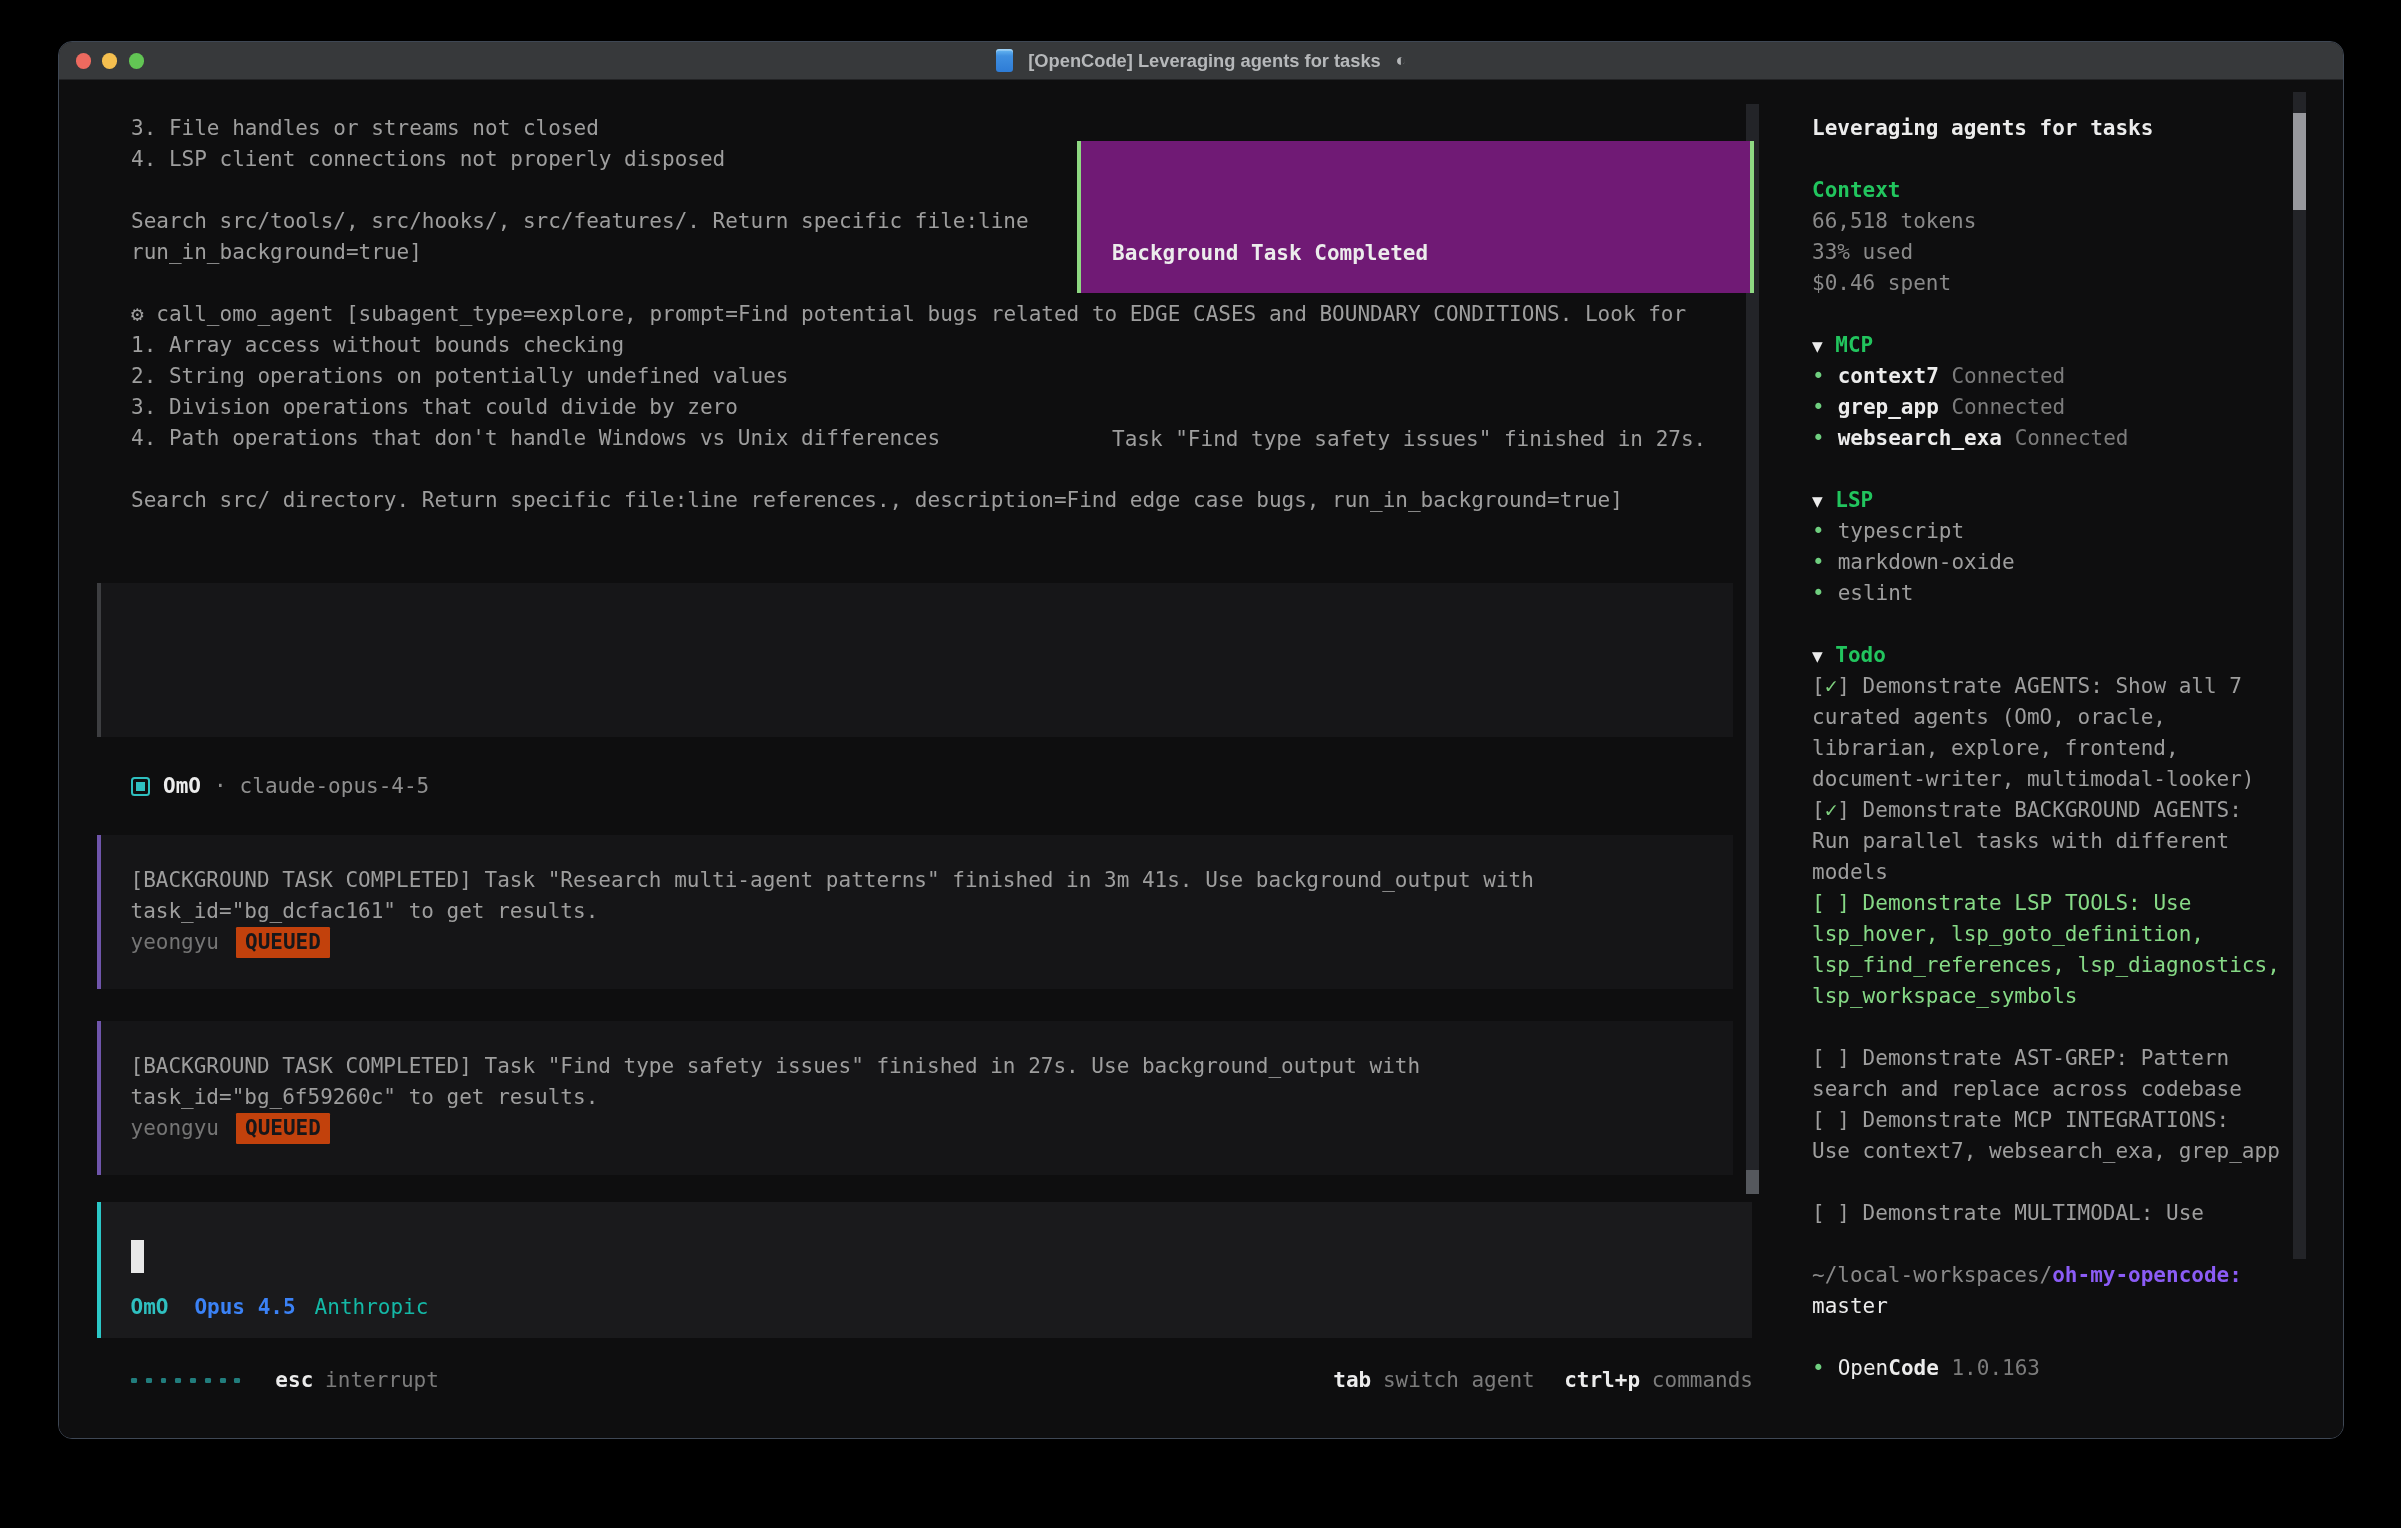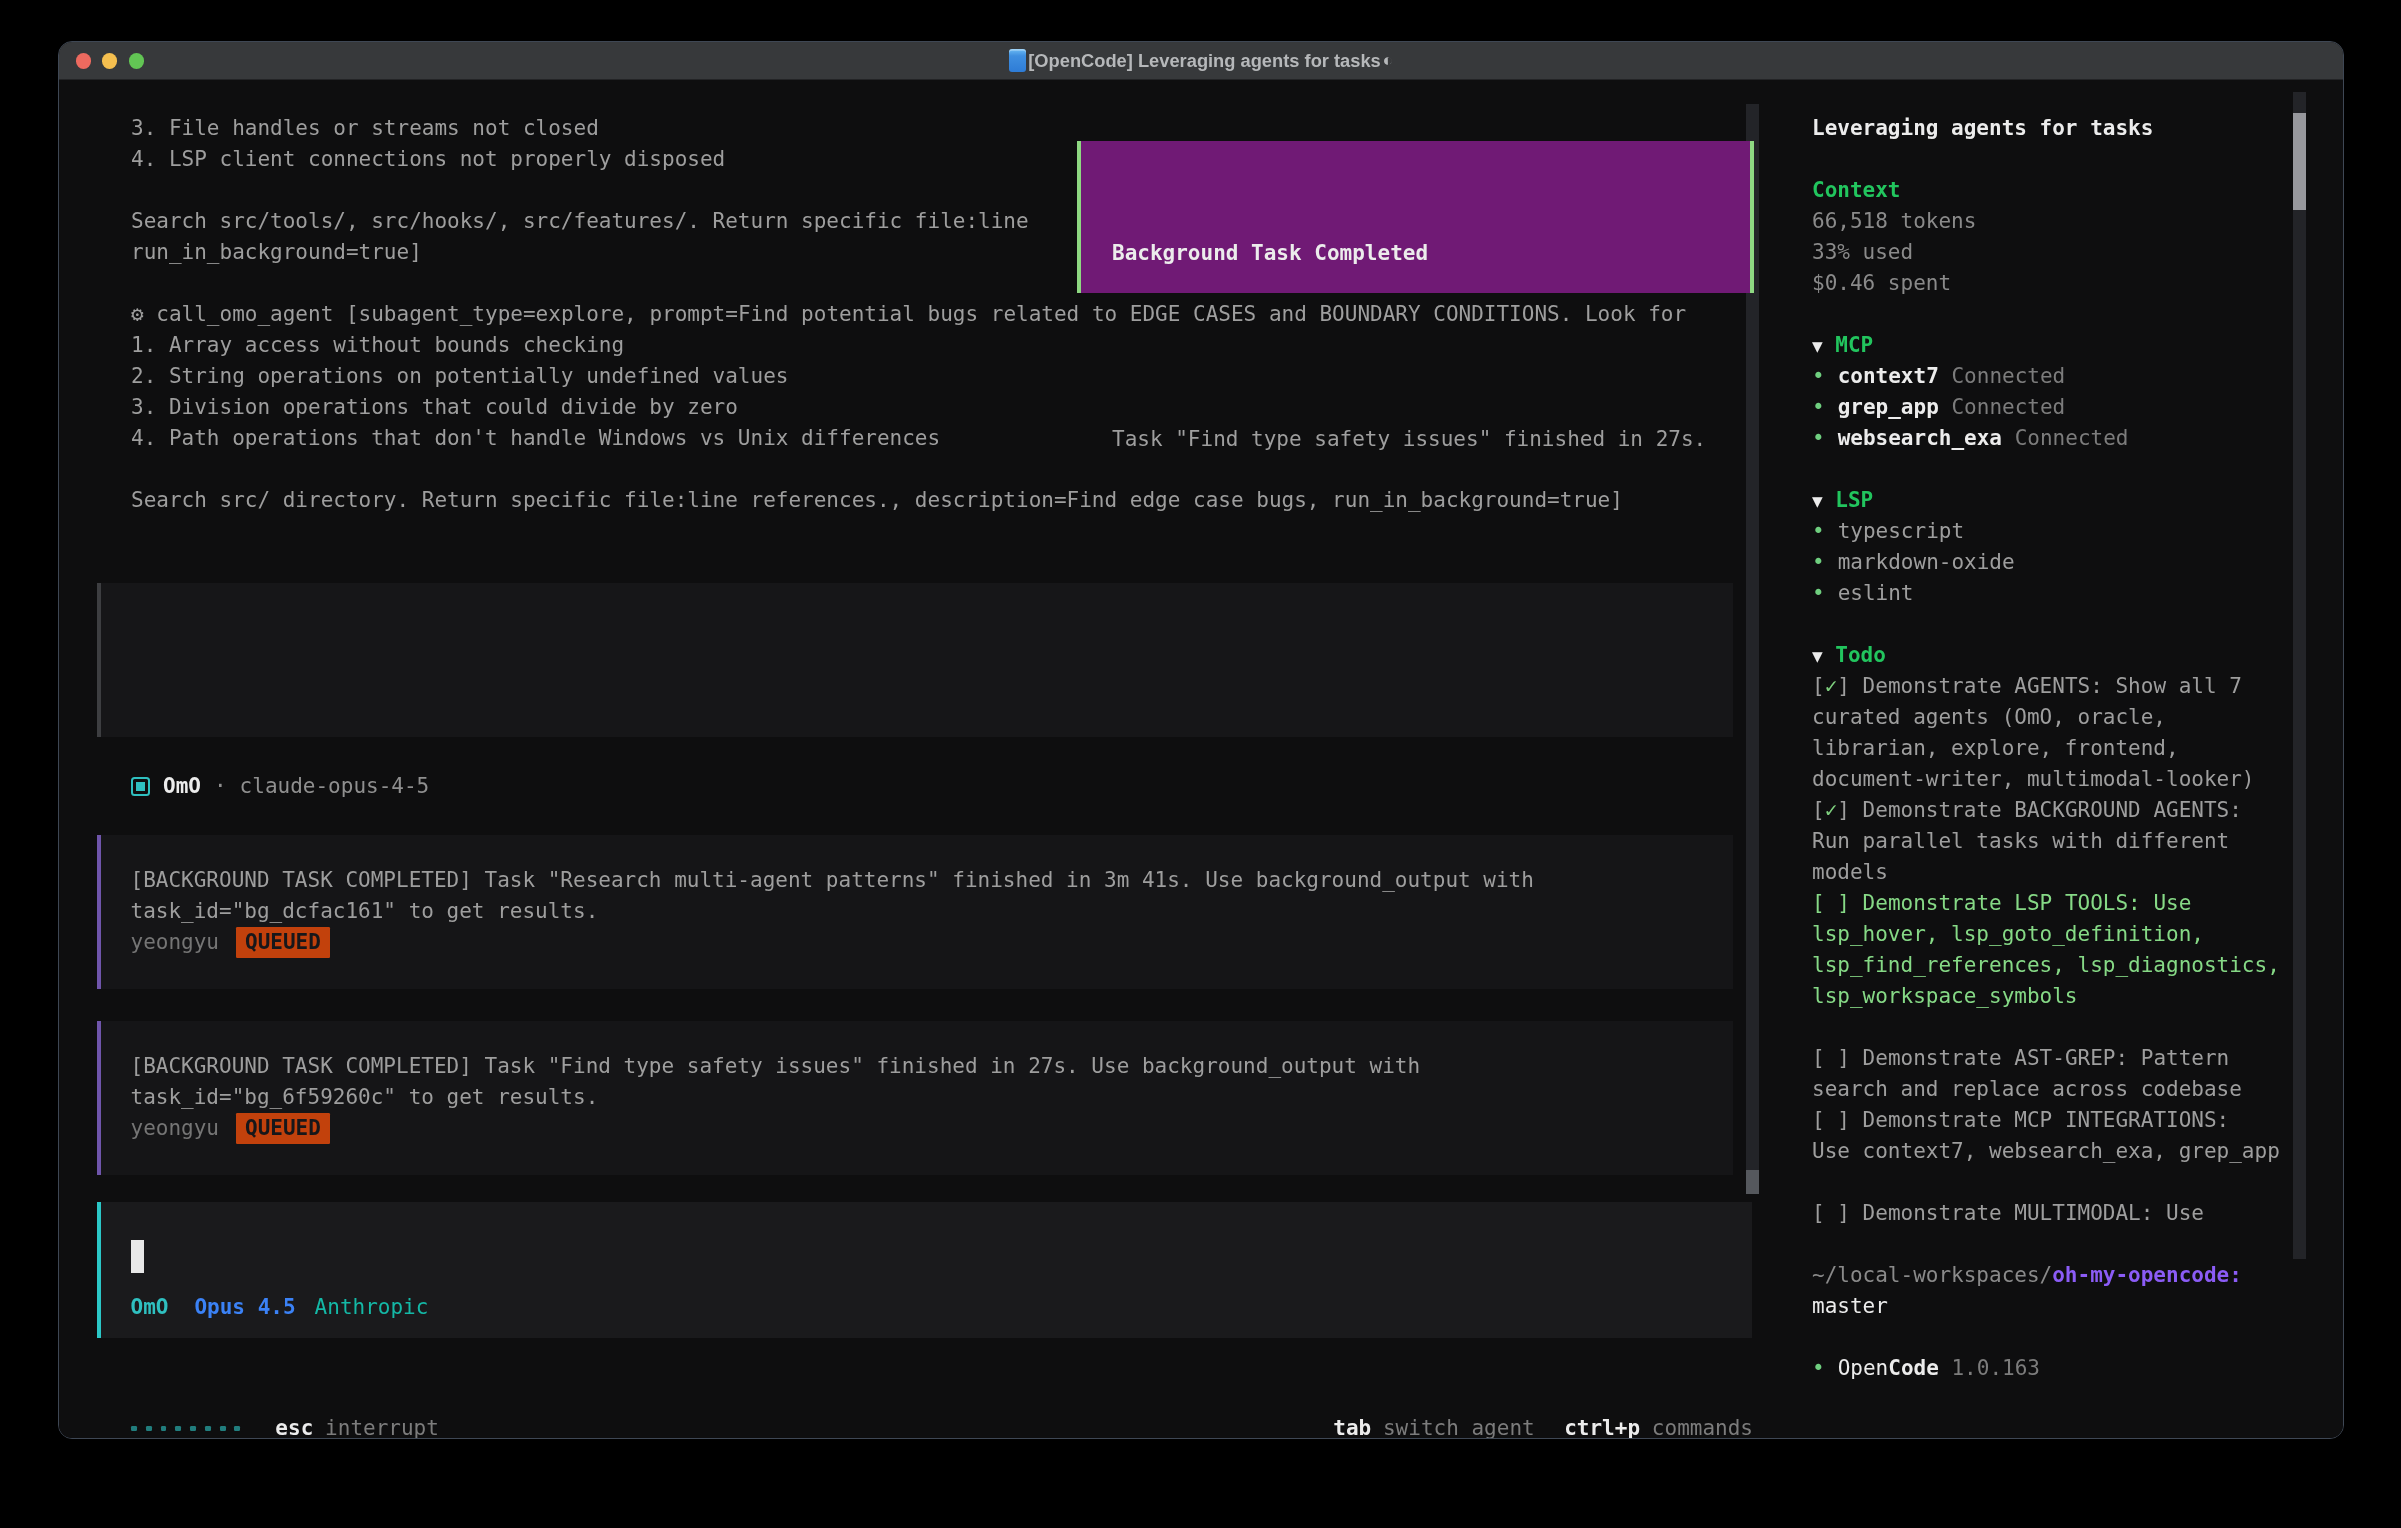--- a/index.html
+++ b/index.html
@@ -12,21 +12,21 @@
     box-shadow:0 23.6px 71px rgba(0,0,0,0.8); overflow:hidden;
   }
   #titlebar {
     position:relative; height:38px; background:#37393b;
     border-bottom:1.2px solid #232426;
     display:flex; align-items:center; justify-content:center;
   }
   .traffic { position:absolute; left:16.5px; top:11.2px; display:flex; gap:11.2px; }
   .tl { width:15.4px; height:15.4px; border-radius:50%; }
   .tl.red { background:#ed6a5f; } .tl.yellow { background:#f5bf4f; } .tl.green { background:#62c554; }
-  .title-wrap { display:flex; align-items:center; gap:2px; color:#b6b8ba;
+  .title-wrap { display:flex; align-items:center; gap:15px; color:#b6b8ba;
     font-family:"Liberation Sans", sans-serif; font-weight:bold; font-size:18.3px; }
   .doc-icon { width:17.7px; height:22.5px; border-radius:3px;
     background:linear-gradient(180deg,#6cbcf4 0%,#3f8fe0 30%,#2e7cd6 100%);
     box-shadow:inset 0 1.8px 0 rgba(255,255,255,.35); }
   .title-state { font-size:17.7px; }
 
   #content { position:relative; width:100%; height:1359px; background:#0e0e0f; }
 
   
   .term { font-size:21px; line-height:31px; color:#9e9e9e; white-space:pre; }
@@ -55,21 +55,21 @@
   #input-box { position:absolute; left:38px; top:1122px; width:1655px; height:136px;
     background:#1a1a1c; border-left:4.1px solid #2bc7c7;
     display:flex; flex-direction:column; padding:38px 0 15.4px 29.5px; }
   .cursor { width:13px; height:33px; background:#e8e8e8; }
   .input-footer { margin-top:auto; display:flex; gap:0; }
   .input-agent { color:#2fc0c0; font-weight:bold; }
   .input-model { color:#3b82f6; font-weight:bold; margin-left:26px; }
   .input-provider { color:#14b8a6; margin-left:19px; }
 
   #statusbar { position:absolute; left:72px; top:1285px; width:1622px; height:31px;
-    display:flex; align-items:center;margin-top:48px; }
+    display:flex; align-items:center; }
   .spinner { display:flex; gap:8.9px; margin-right:35px; }
   .dot { width:5.9px; height:5.9px; background:#217d7d; border-radius:1.2px; }
   .key { color:#ececec; font-weight:bold; }
   .key-label { color:#7c7c7c; margin-left:11.8px; }
   .status-right { margin-left:auto; display:flex; align-items:center; }
   .status-right .group { margin-left:29.5px; }
 
   
   #toast { position:absolute; left:1018px; top:61px; width:677px; height:152px;
     background:#701a75; border-left:4.1px solid #8ed882; border-right:4.1px solid #8ed882;

